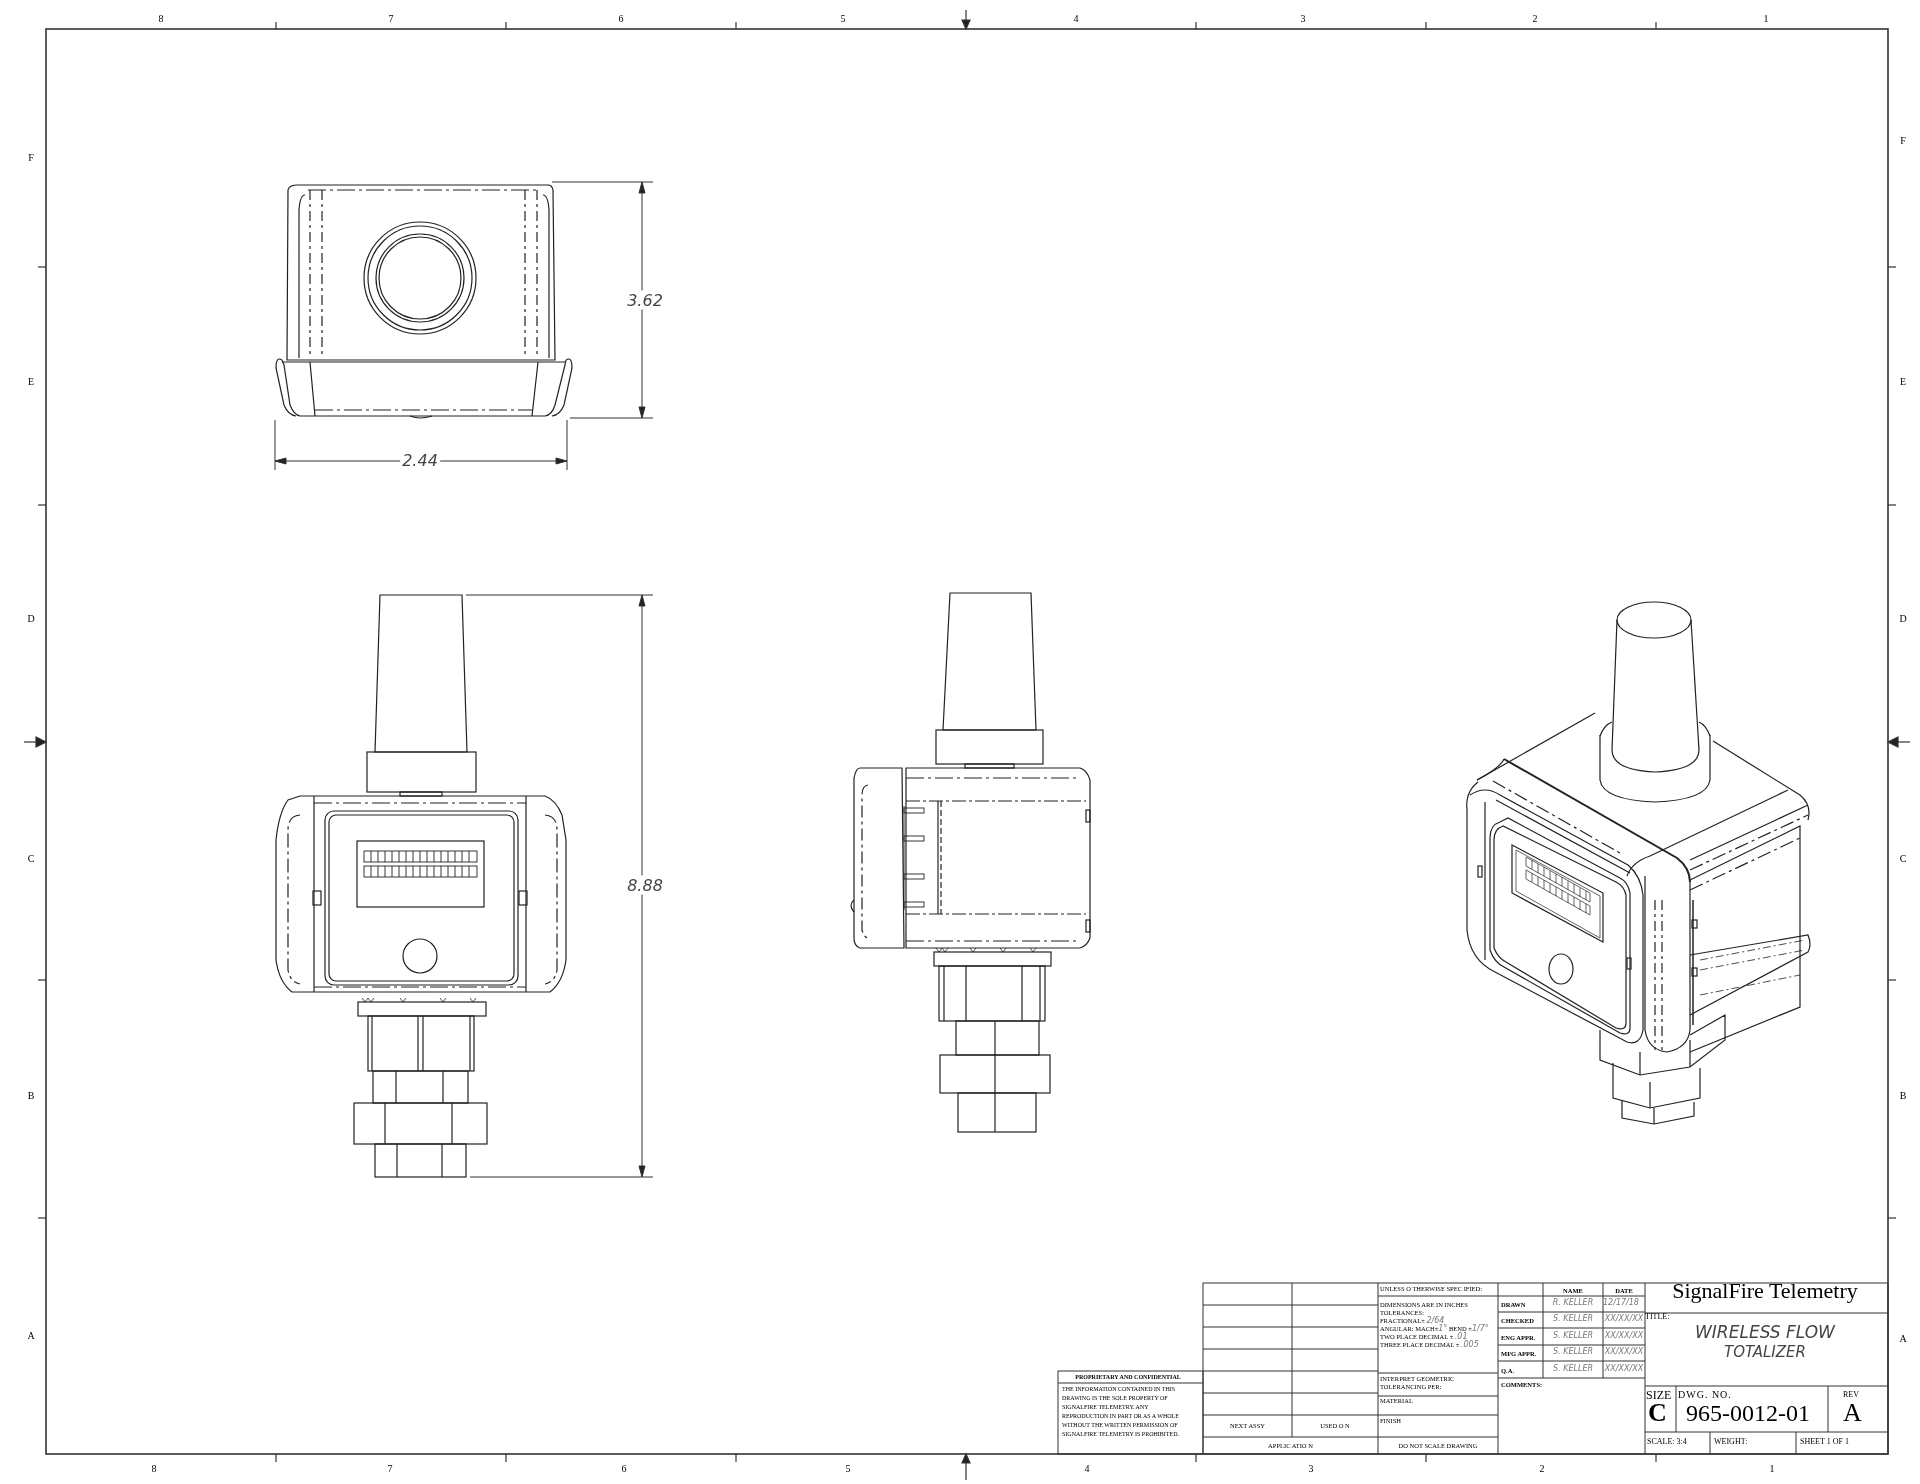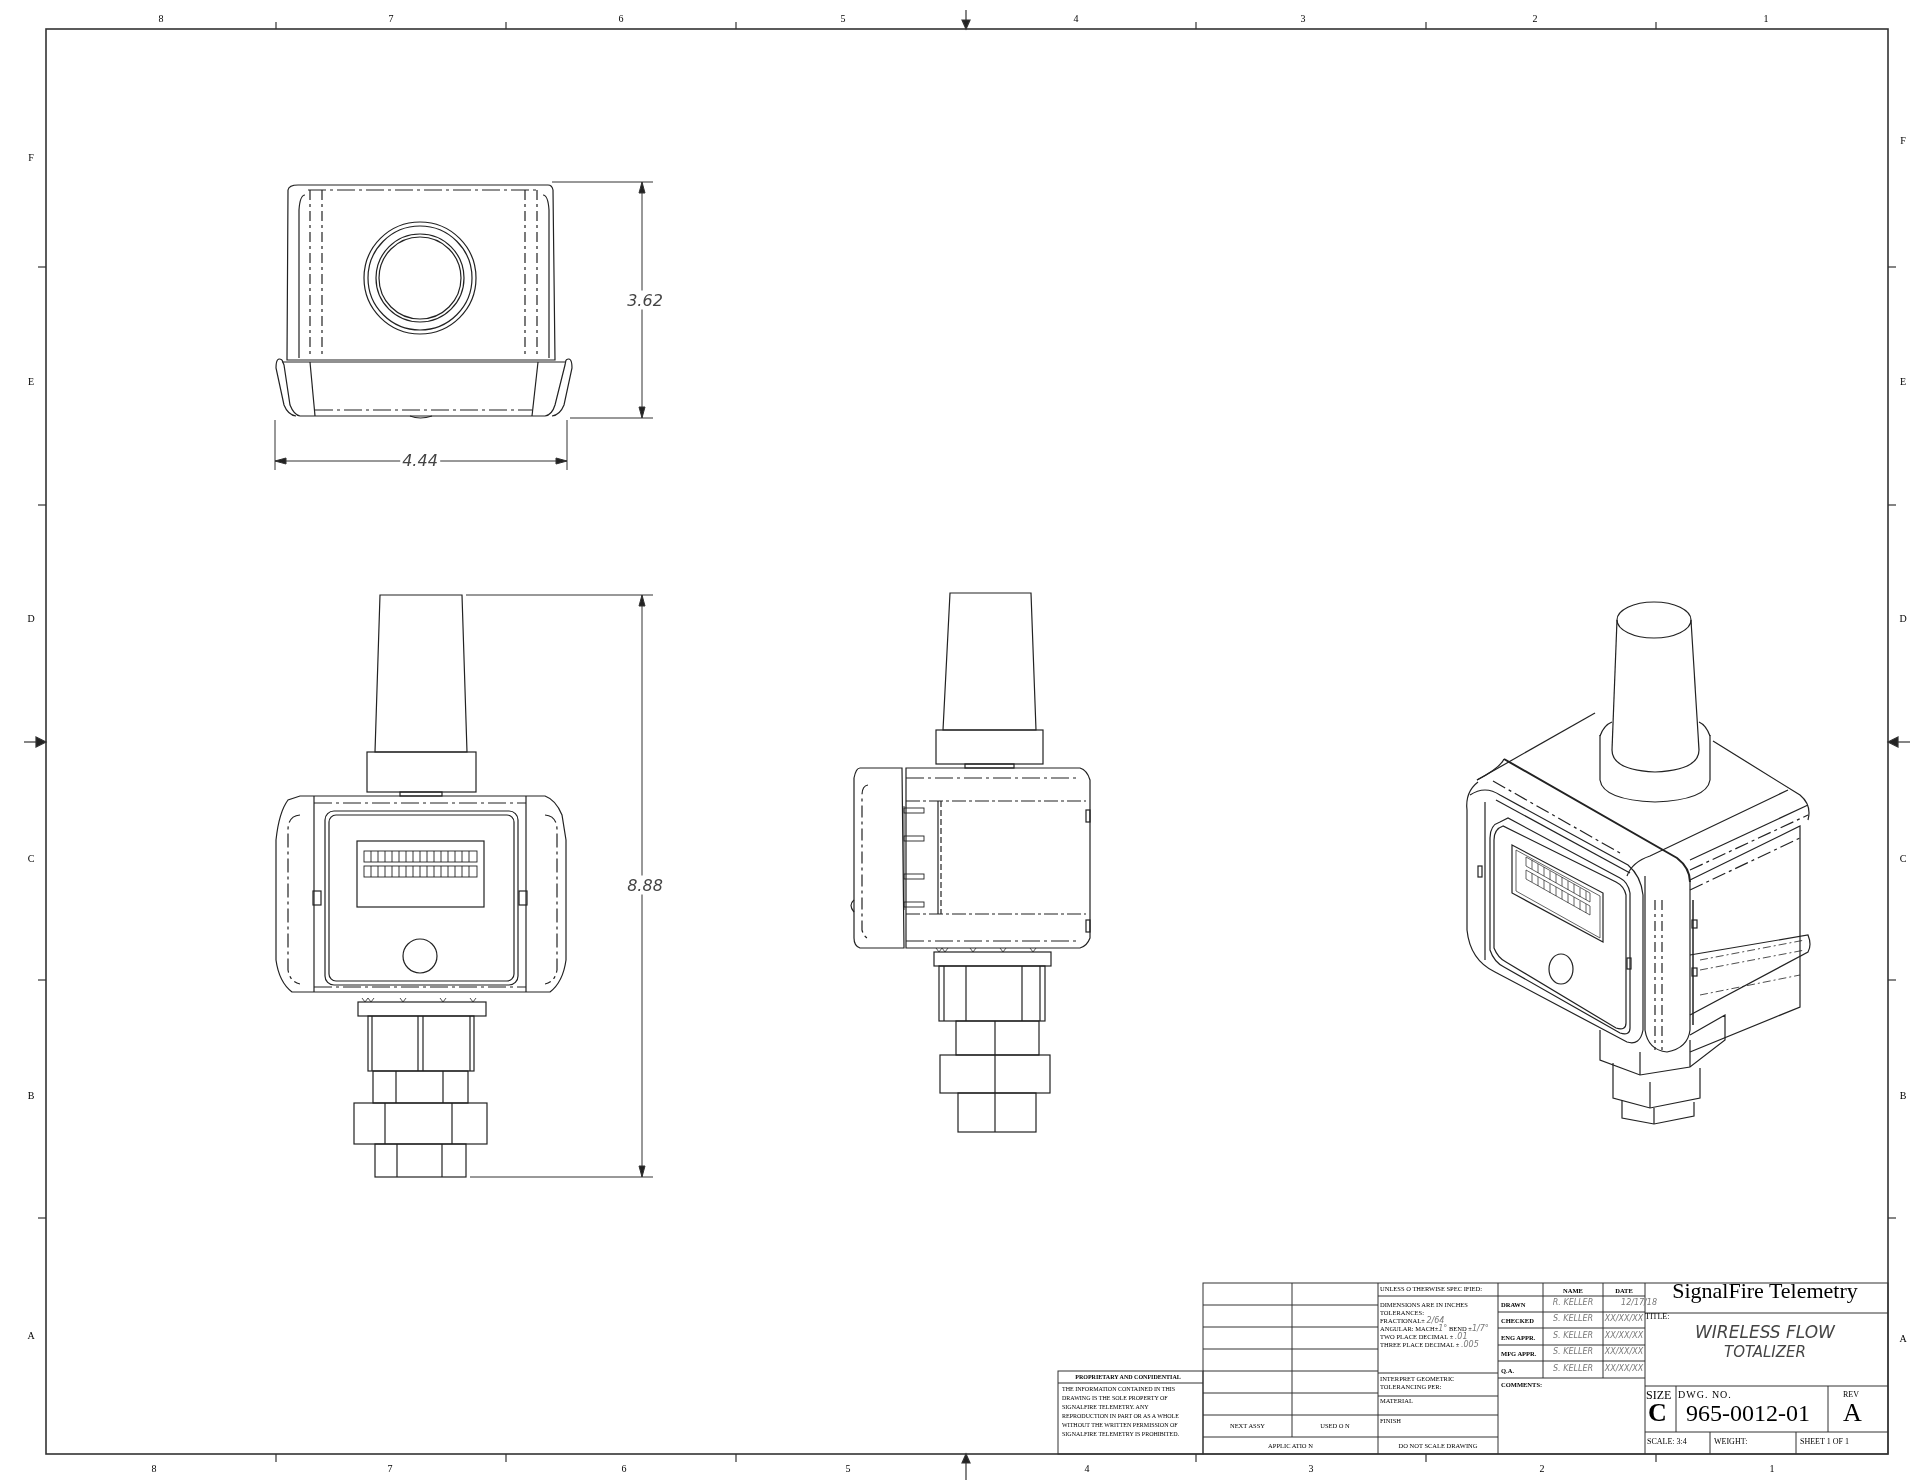--- a/index.html
+++ b/index.html
@@ -328,21 +328,21 @@
 <div>
   <span class="zone" style="left:1903px;top:140px">F</span>
   <span class="zone" style="left:1903px;top:381px">E</span>
   <span class="zone" style="left:1903px;top:618px">D</span>
   <span class="zone" style="left:1903px;top:858px">C</span>
   <span class="zone" style="left:1903px;top:1095px">B</span>
   <span class="zone" style="left:1903px;top:1338px">A</span>
 </div>
 
 <span class="dim" style="left:645px;top:300px">3.62</span>
-<span class="dim" style="left:420px;top:460px">4.44</span>
+<span class="dim" style="left:420px;top:460px">2.44</span>
 <span class="dim" style="left:645px;top:885px">8.88</span>
 
 <div class="prop">
   <div class="ph" style="padding-top:2px">PROPRIETARY AND CONFIDENTIAL</div>
   <div style="padding:3px 3px 0 4px">THE INFORMATION CONTAINED IN THIS DRAWING IS THE SOLE PROPERTY OF SIGNALFIRE TELEMETRY.  ANY REPRODUCTION IN PART OR AS A WHOLE WITHOUT THE WRITTEN PERMISSION OF SIGNALFIRE TELEMETRY IS PROHIBITED.</div>
 </div>
 
 <div class="cell" style="left:1203px;top:1422px;width:89px;text-align:center">NEXT ASSY</div>
 <div class="cell" style="left:1292px;top:1422px;width:86px;text-align:center">USED O N</div>
 <div class="cell" style="left:1203px;top:1442px;width:175px;text-align:center">APPLIC ATIO N</div>
@@ -363,21 +363,21 @@
 <div class="cell" style="left:1380px;top:1397px;width:118px">MATERIAL</div>
 <div class="cell" style="left:1380px;top:1417px;width:118px">FINISH</div>
 <div class="cell" style="left:1378px;top:1442px;width:120px;text-align:center">DO NOT SCALE DRAWING</div>
 
 <div class="cell" style="left:1543px;top:1287px;width:60px;text-align:center;font-weight:bold">NAME</div>
 <div class="cell" style="left:1603px;top:1287px;width:42px;text-align:center;font-weight:bold">DATE</div>
 
 <div>
   <div class="cell" style="left:1501px;top:1301px;font-weight:bold">DRAWN</div>
   <div class="cell hand" style="left:1543px;top:1299px;width:60px;text-align:center">R. KELLER</div>
-  <div class="cell hand" style="left:1603px;top:1299px;width:54px;text-align:right">12/17/18</div>
+  <div class="cell hand" style="left:1603px;top:1299px;width:54px;text-align:left">12/17/18</div>
 </div>
 <div>
   <div class="cell" style="left:1501px;top:1317px;font-weight:bold">CHECKED</div>
   <div class="cell hand" style="left:1543px;top:1315px;width:60px;text-align:center">S. KELLER</div>
   <div class="cell hand" style="left:1603px;top:1315px;width:42px;text-align:center">XX/XX/XX</div>
 </div>
 <div>
   <div class="cell" style="left:1501px;top:1334px;font-weight:bold">ENG APPR.</div>
   <div class="cell hand" style="left:1543px;top:1332px;width:60px;text-align:center">S. KELLER</div>
   <div class="cell hand" style="left:1603px;top:1332px;width:42px;text-align:center">XX/XX/XX</div>

